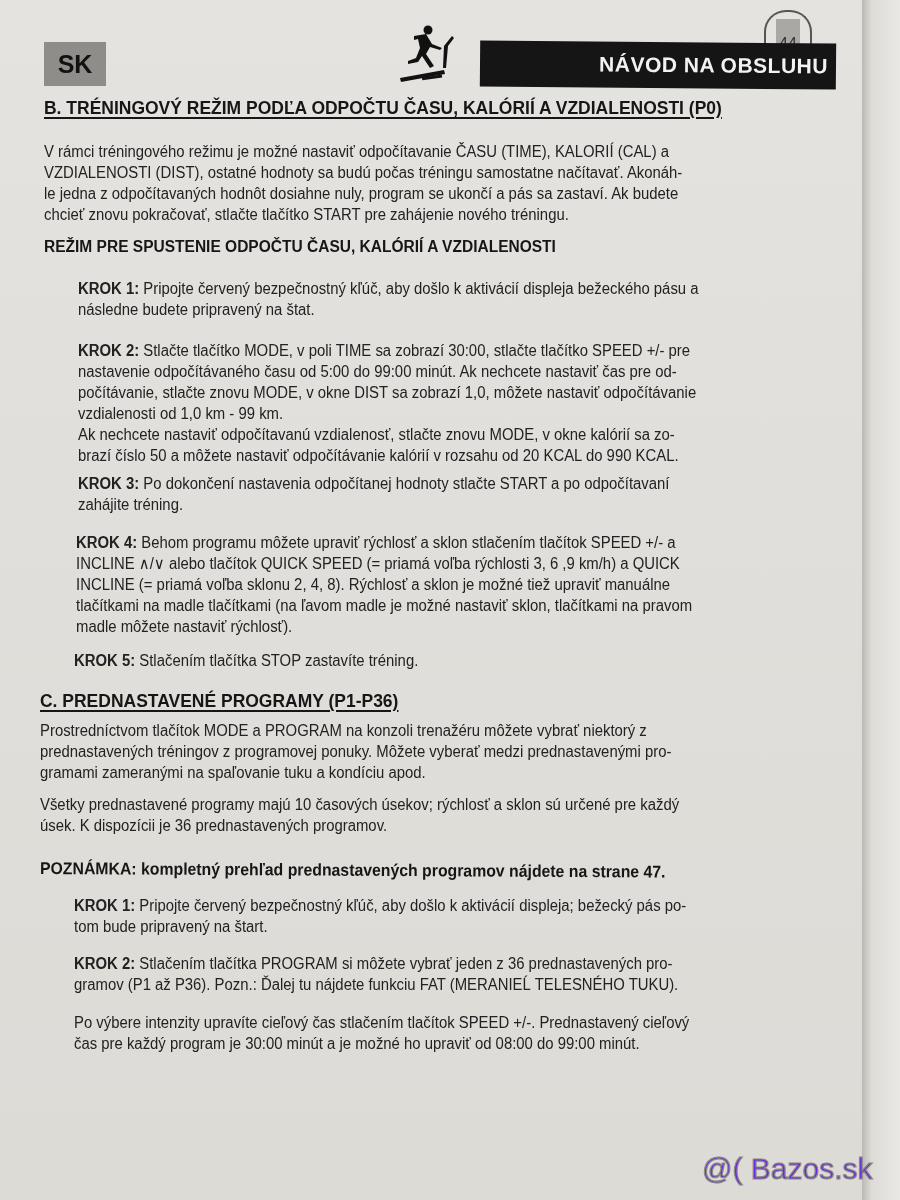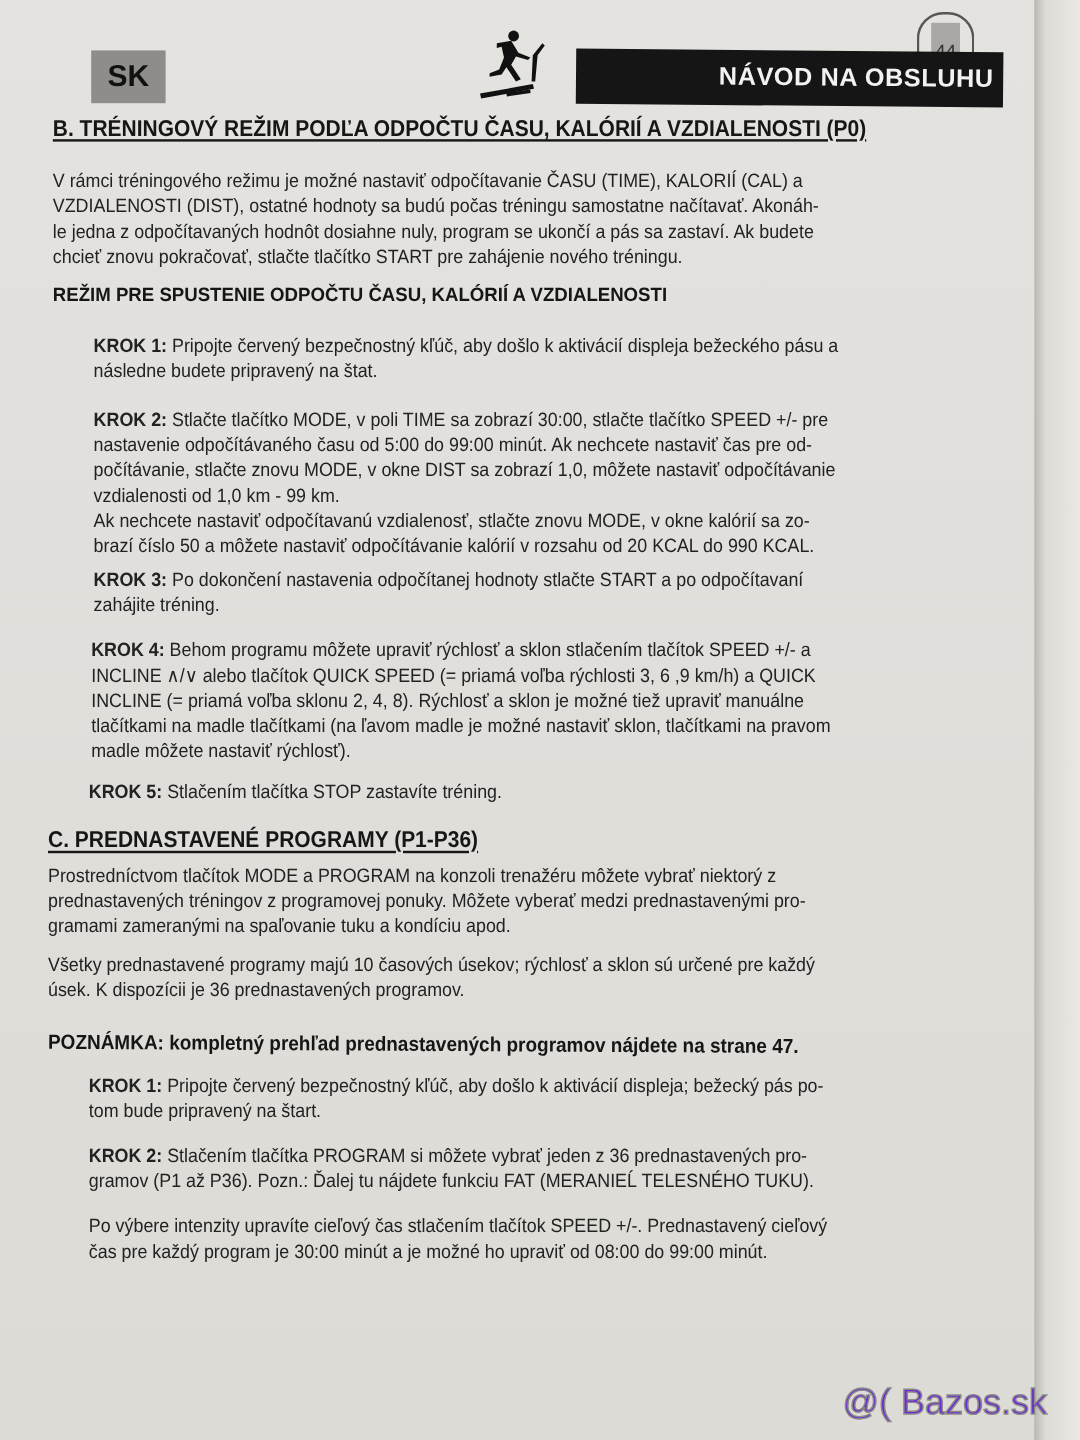--- a/index.html
+++ b/index.html
@@ -38,21 +38,20 @@
       top: 42px;
       width: 62px;
       height: 44px;
       background: #8e8d8a;
       display: flex;
       align-items: center;
       justify-content: center;
       font-weight: bold;
       font-size: 25px;
       color: #111;
-      margin-left: 32px;
     }
     .logo {
       position: absolute;
       left: 392px;
       top: 22px;
       width: 72px;
       height: 62px;
     }
     .page-number {
       position: absolute;

